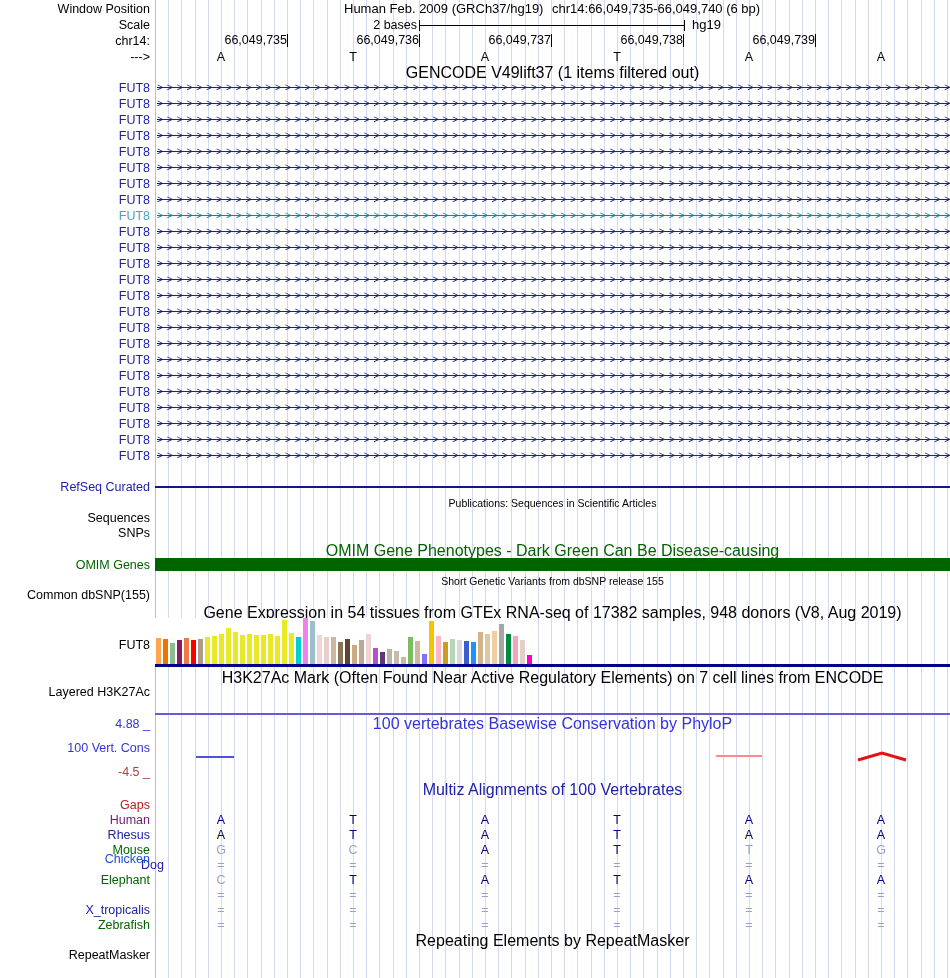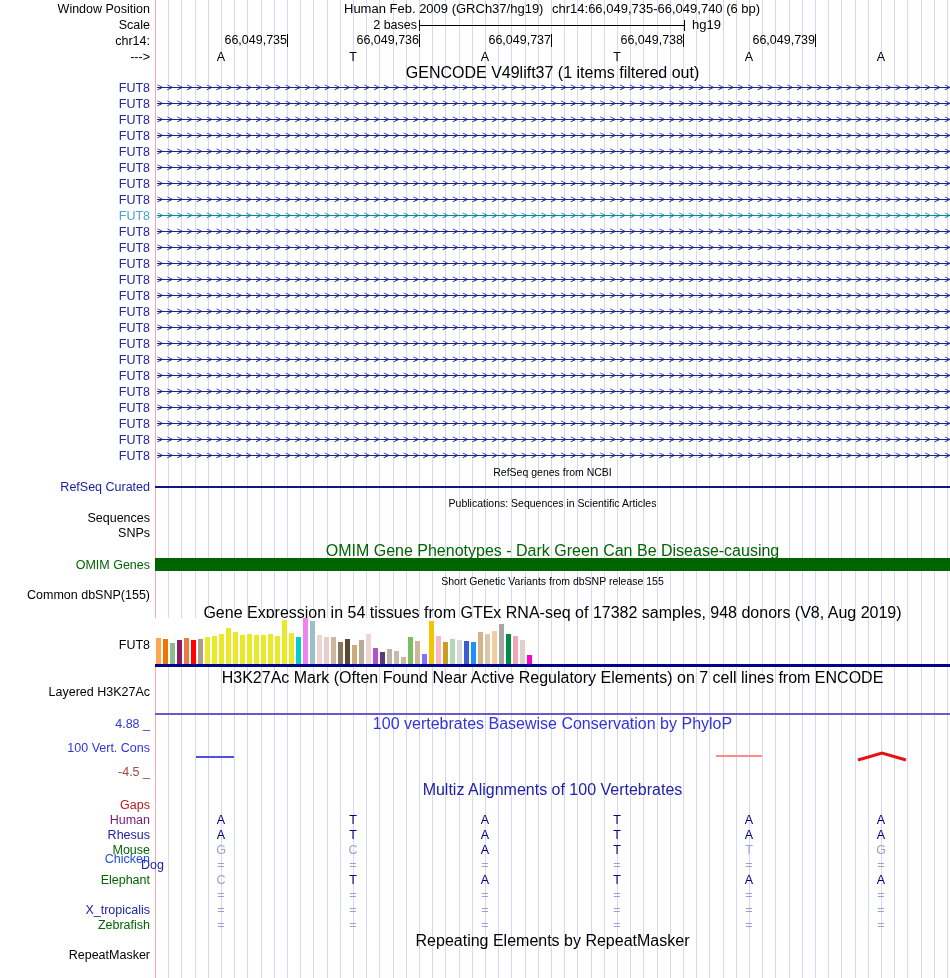--- a/index.html
+++ b/index.html
@@ -168,21 +168,20 @@
       <div class="gene-row" style="top: 432px;">
         <div class="glabel">FUT8</div>
         <div class="arrows">&gt;&gt;&gt;&gt;&gt;&gt;&gt;&gt;&gt;&gt;&gt;&gt;&gt;&gt;&gt;&gt;&gt;&gt;&gt;&gt;&gt;&gt;&gt;&gt;&gt;&gt;&gt;&gt;&gt;&gt;&gt;&gt;&gt;&gt;&gt;&gt;&gt;&gt;&gt;&gt;&gt;&gt;&gt;&gt;&gt;&gt;&gt;&gt;&gt;&gt;&gt;&gt;&gt;&gt;&gt;&gt;&gt;&gt;&gt;&gt;&gt;&gt;&gt;&gt;&gt;&gt;&gt;&gt;&gt;&gt;&gt;&gt;&gt;&gt;&gt;&gt;&gt;&gt;&gt;&gt;&gt;&gt;&gt;&gt;&gt;&gt;&gt;&gt;&gt;&gt;</div>
       </div>
       <div class="gene-row" style="top: 448px;">
         <div class="glabel">FUT8</div>
         <div class="arrows">&gt;&gt;&gt;&gt;&gt;&gt;&gt;&gt;&gt;&gt;&gt;&gt;&gt;&gt;&gt;&gt;&gt;&gt;&gt;&gt;&gt;&gt;&gt;&gt;&gt;&gt;&gt;&gt;&gt;&gt;&gt;&gt;&gt;&gt;&gt;&gt;&gt;&gt;&gt;&gt;&gt;&gt;&gt;&gt;&gt;&gt;&gt;&gt;&gt;&gt;&gt;&gt;&gt;&gt;&gt;&gt;&gt;&gt;&gt;&gt;&gt;&gt;&gt;&gt;&gt;&gt;&gt;&gt;&gt;&gt;&gt;&gt;&gt;&gt;&gt;&gt;&gt;&gt;&gt;&gt;&gt;&gt;&gt;&gt;&gt;&gt;&gt;&gt;&gt;&gt;</div>
       </div>
     </div>
 
-  <div class="title title-sm" style="top:465px">RefSeq genes from NCBI</div>
   <div class="lbl navy" style="top:480px">RefSeq Curated</div>
   <div class="hline refseq-line"></div>
 
   <div class="title title-sm" style="top:496px">Publications: Sequences in Scientific Articles</div>
   <div class="lbl" style="top:511px">Sequences</div>
   <div class="lbl" style="top:526px">SNPs</div>
 
   <div class="title green" style="top:544px">OMIM Gene Phenotypes - Dark Green Can Be Disease-causing</div>
   <div class="lbl green" style="top:558px">OMIM Genes</div>
   <div class="hline omim-bar"></div>

